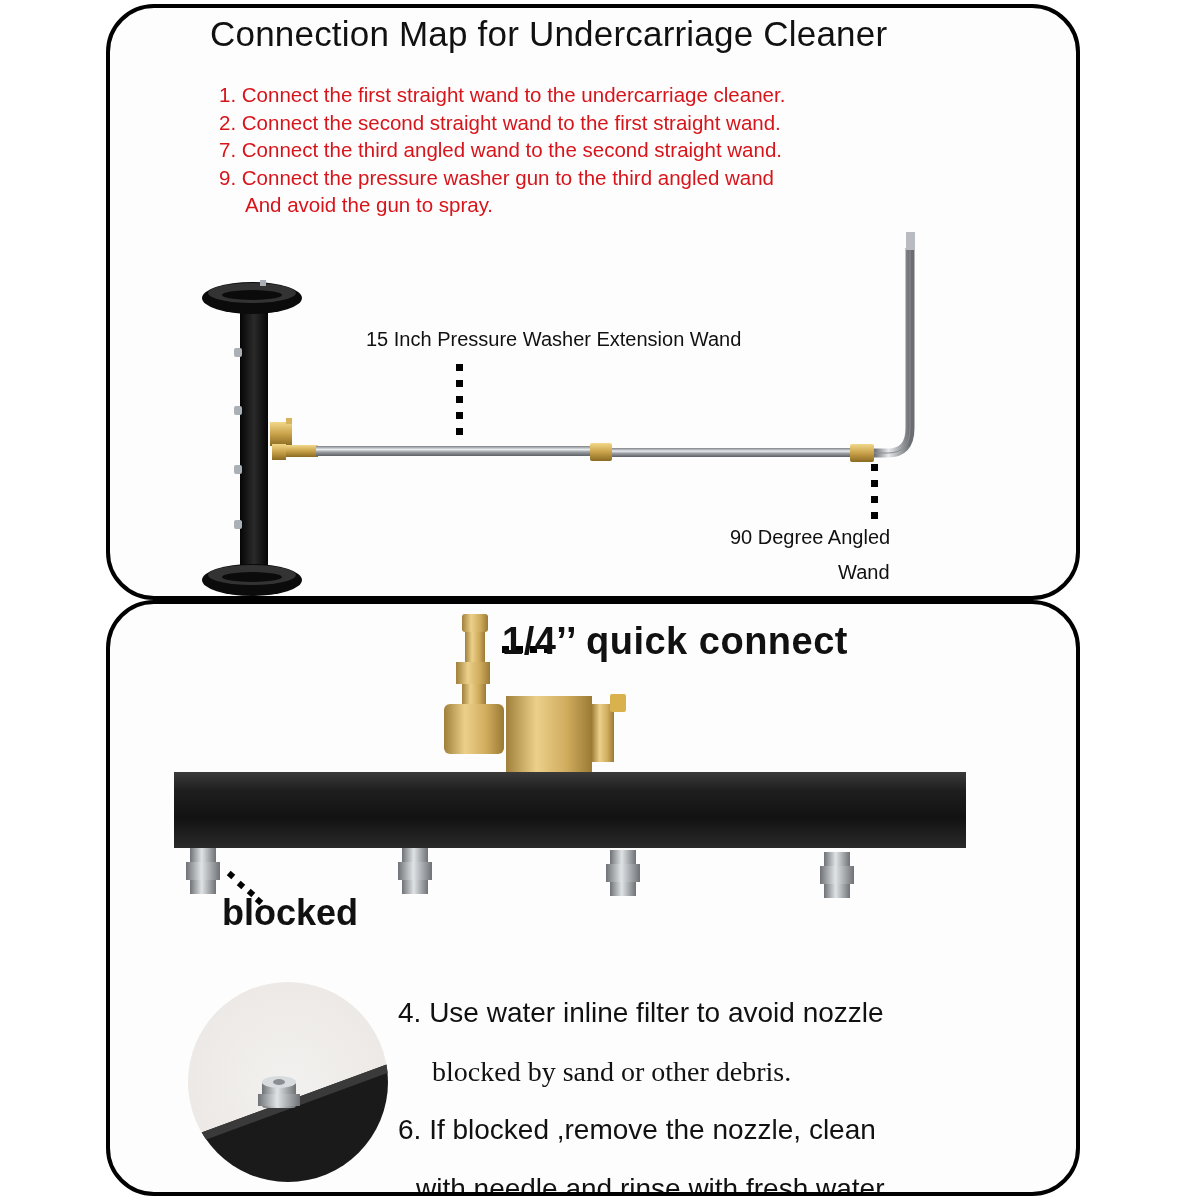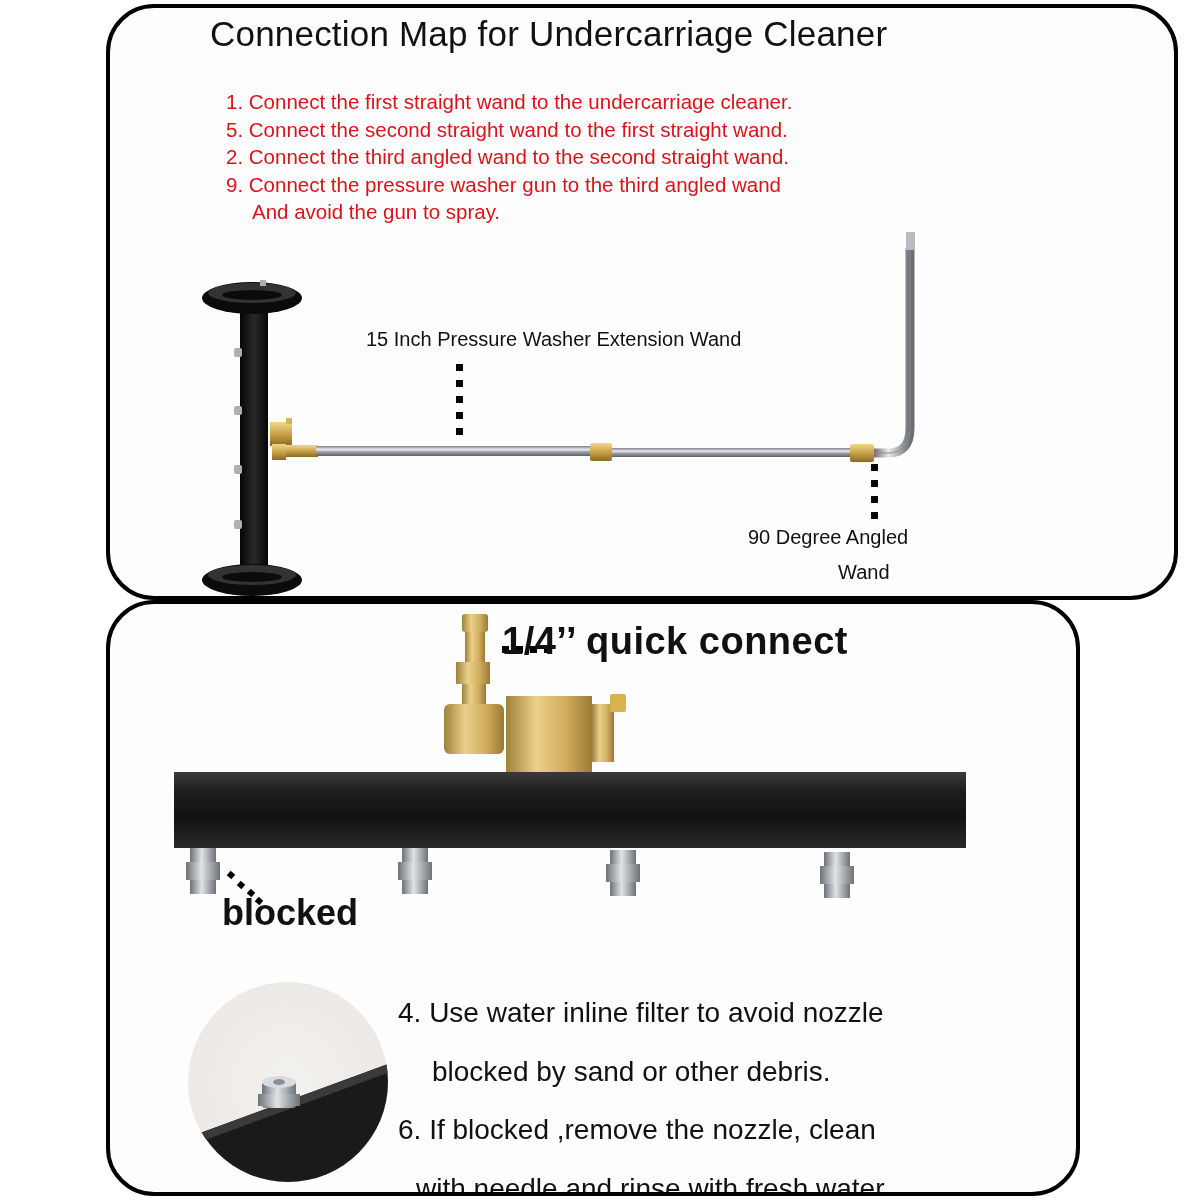--- a/index.html
+++ b/index.html
@@ -4,63 +4,63 @@
 <style>
   html, body { margin:0; padding:0; }
   body {
     width:1200px; height:1200px; position:relative; overflow:hidden;
     background:#ffffff; font-family:"Liberation Sans", sans-serif;
   }
   .panel {
     position:absolute; border:4px solid #000; border-radius:48px;
     background:#fdfdfd; box-sizing:border-box; overflow:hidden;
   }
-  #panel-top { left:106px; top:4px; width:1072px; height:596px; }
+  #panel-top { left:106px; top:4px; width:974px; height:596px; }
   #panel-bottom { left:106px; top:600px; width:974px; height:596px; }
 
   .title {
     position:absolute; left:100px; top:6px; font-size:35px; color:#111;
     white-space:nowrap; letter-spacing:0.2px;
   }
   .steps {
     position:absolute; left:108px; top:72px; color:#d8141b; font-size:20.5px;
-    line-height:27.5px; margin:8px; padding:0; list-style:none;
+    line-height:27.5px; margin:1px; padding:0; list-style:none;
   }
   .steps li { white-space:nowrap; }
   .steps .cont { padding-left:26px; }
 
   .label { position:absolute; color:#111; font-size:20px; white-space:nowrap;text-align:right; }
   .dots-v { position:absolute; width:7px; }
   .dots-v span { display:block; width:7px; height:7px; background:#000; margin-bottom:9px; }
 
   .qc-label {
     position:absolute; left:392px; top:16px; font-size:38px; font-weight:bold; color:#111;
     white-space:nowrap; letter-spacing:0.5px;
   }
   .nozzle-label {
     position:absolute; left:112px; top:288px; font-size:36px; font-weight:bold; color:#111;
   }
   .tips {
     position:absolute; left:288px; top:380px; font-size:28px; color:#111;
     margin:0; padding:0; list-style:none; line-height:58.5px;
   }
   .tips li { white-space:nowrap; }
-  .tips .indent { padding-left:34px; }
+  .tips .indent { padding-left:34px;font-family:Liberation Serif, serif; }
   .tips .indent2 { padding-left:18px; }
 </style>
 </head>
 <body>
 
 <div id="panel-top" class="panel">
   <div class="title">Connection Map for Undercarriage Cleaner</div>
 
   <ul class="steps">
     <li>1. Connect the first straight wand to the undercarriage cleaner.</li>
-    <li>5. Connect the second straight wand to the first straight wand.</li>
-    <li>2. Connect the third angled wand to the second straight wand.</li>
+    <li>2. Connect the second straight wand to the first straight wand.</li>
+    <li>7. Connect the third angled wand to the second straight wand.</li>
     <li>9. Connect the pressure washer gun to the third angled wand</li>
     <li class="cont">And avoid the gun to spray.</li>
   </ul>
 
   <svg style="position:absolute; left:0; top:0;" width="966" height="588" viewBox="0 0 966 588">
     <defs>
       <linearGradient id="steelH" x1="0" y1="0" x2="0" y2="1">
         <stop offset="0" stop-color="#7d8186"></stop>
         <stop offset="0.35" stop-color="#e9ecee"></stop>
         <stop offset="0.6" stop-color="#9a9ea3"></stop>
@@ -127,21 +127,21 @@
       <span></span>
       <span></span>
   </div>
 
   <div class="dots-v" style="left:761px; top:456px;">
     <span></span>
       <span></span>
       <span></span>
       <span></span>
   </div>
-  <div class="label" style="left:638px; top:518px;">90 Degree Angled</div>
+  <div class="label" style="left:620px; top:518px;">90 Degree Angled</div>
   <div class="label" style="left:728px; top:521px;margin-top:32px;">Wand</div>
 </div>
 
 <div id="panel-bottom" class="panel">
   <svg style="position:absolute; left:0; top:0;" width="966" height="588" viewBox="0 0 966 588">
     <defs>
       <linearGradient id="pipe" x1="0" y1="0" x2="0" y2="1">
         <stop offset="0" stop-color="#3a3a3a"></stop>
         <stop offset="0.25" stop-color="#1e1e1e"></stop>
         <stop offset="0.6" stop-color="#121212"></stop>

